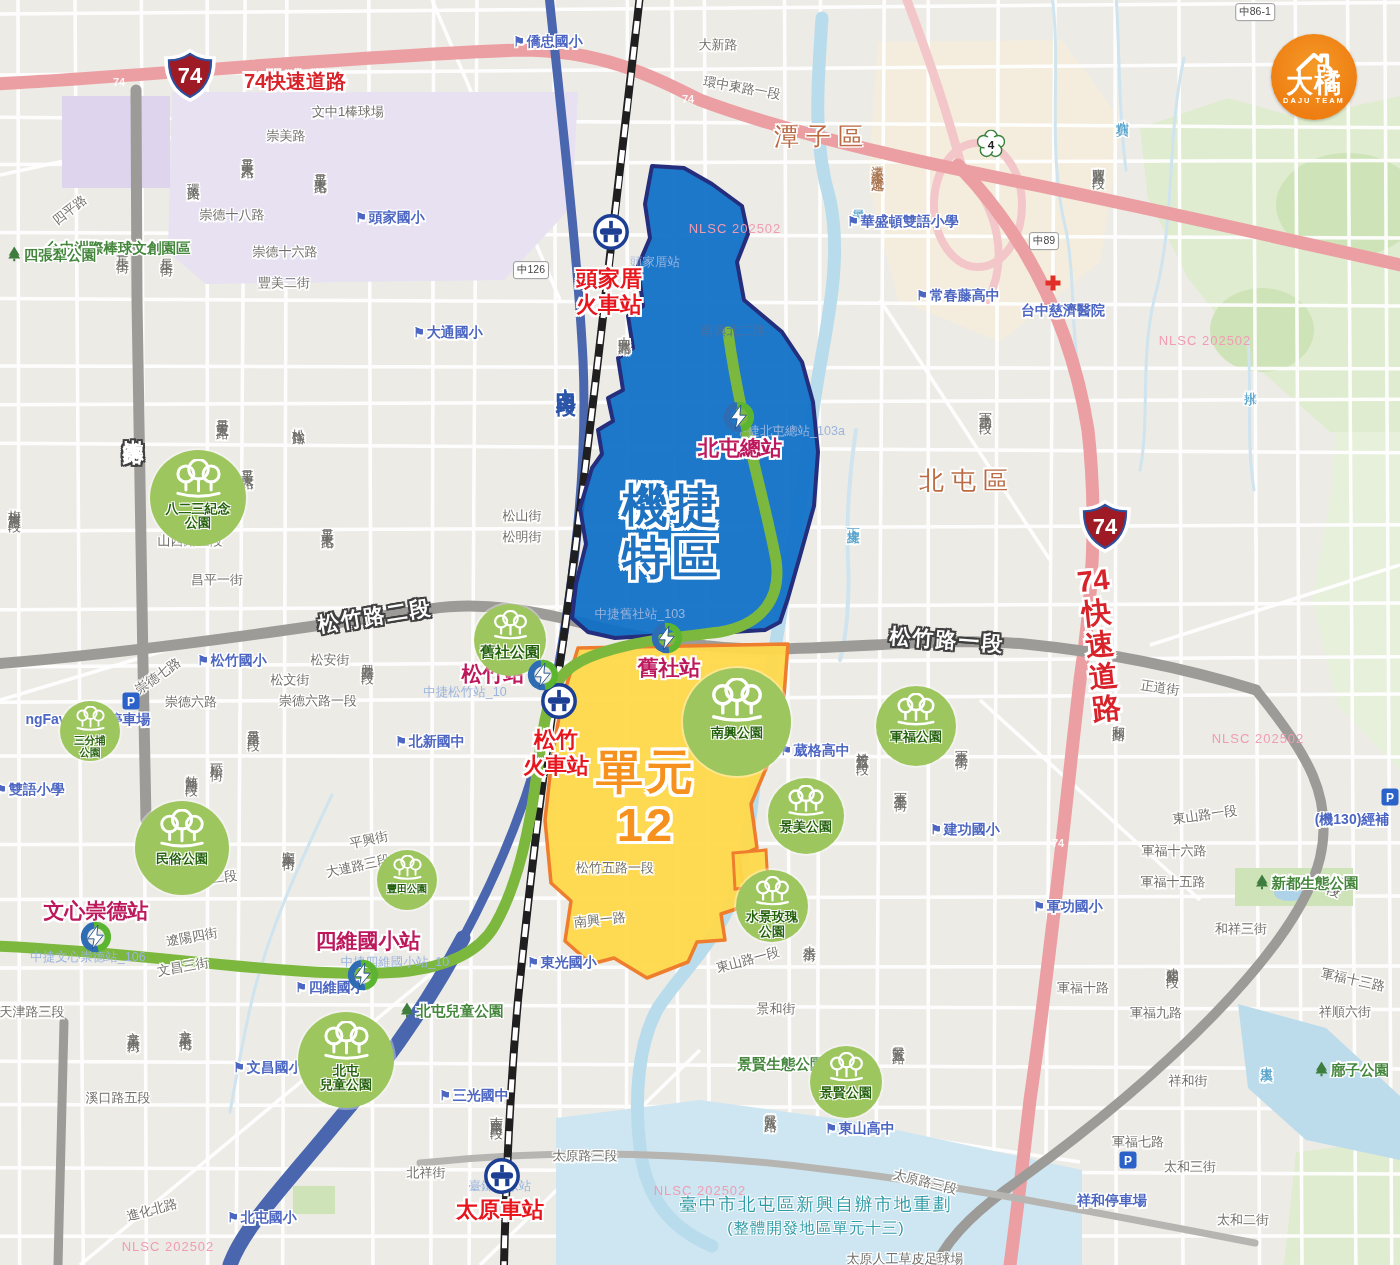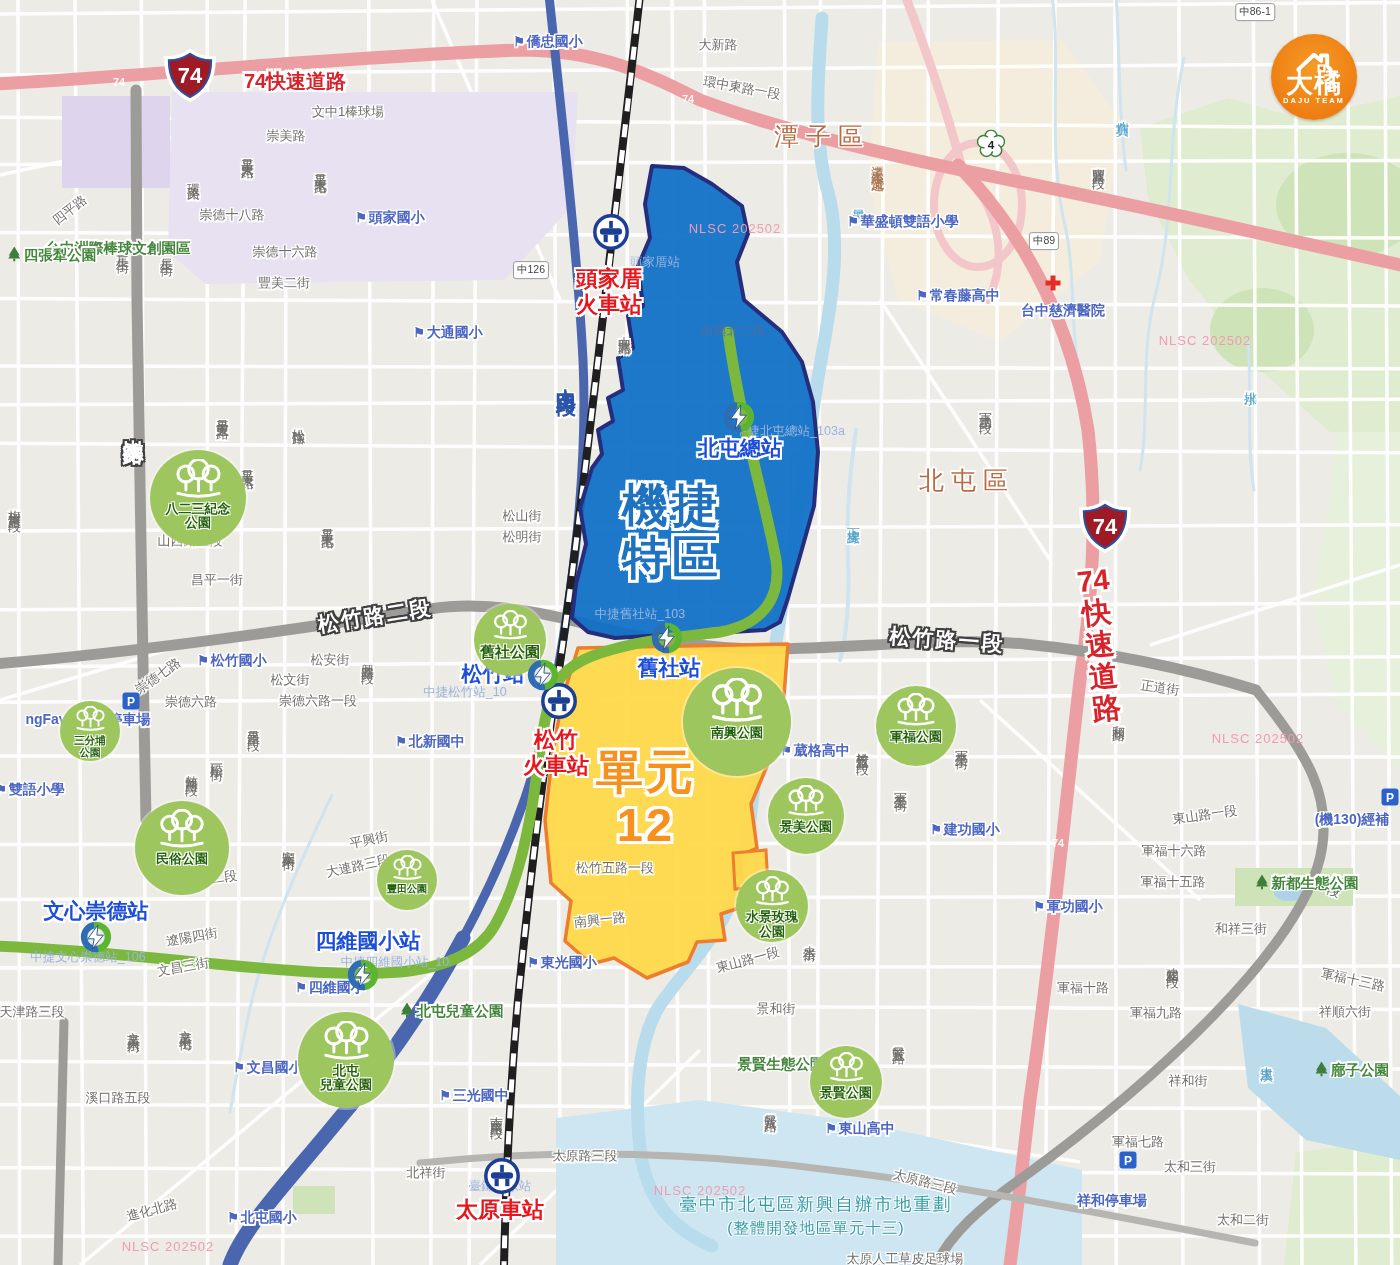--- a/index.html
+++ b/index.html
@@ -15,21 +15,21 @@
   .lb.faint{color:#9ab4dd;font-size:12.5px;text-shadow:none;z-index:11;}
   .lb.brown{color:#a9744f;}
   .lb.inblue{color:#4d6f9e;text-shadow:none;opacity:.9;}
   .lb.wm{color:#f09cb2;font-size:13px;letter-spacing:1px;text-shadow:none;z-index:11;}
   .lb.pink74{color:#fff;font-size:11px;font-weight:bold;opacity:.9;text-shadow:none;}
   .lb.major{font-size:21px;font-weight:bold;color:#fff;letter-spacing:2px;
       text-shadow:-2px -2px 0 #3f3f3f,2px -2px 0 #3f3f3f,-2px 2px 0 #3f3f3f,2px 2px 0 #3f3f3f,-2px 0 0 #3f3f3f,2px 0 0 #3f3f3f,0 -2px 0 #3f3f3f,0 2px 0 #3f3f3f;}
   .lb.blueroad{font-size:20px;font-weight:bold;color:#2b55a8;letter-spacing:2px;}
   .lb.red{color:#e8151d;font-weight:bold;font-size:22px;line-height:1.18;text-align:center;
       text-shadow:-2px -2px 0 #fff,2px -2px 0 #fff,-2px 2px 0 #fff,2px 2px 0 #fff,-2px 0 0 #fff,2px 0 0 #fff,0 -2px 0 #fff,0 2px 0 #fff;}
-  .lb.mrt{color:#1d4ed8;font-weight:bold;font-size:21px;
+  .lb.mrt{color:#be185d;font-weight:bold;font-size:21px;
       text-shadow:-2px -2px 0 #fff,2px -2px 0 #fff,-2px 2px 0 #fff,2px 2px 0 #fff,-2px 0 0 #fff,2px 0 0 #fff,0 -2px 0 #fff,0 2px 0 #fff;}
   .lb.district{color:#bb6b44;font-size:25px;letter-spacing:7px;}
   .flag{color:#4c66c2;font-size:13px;margin-right:2px;}
   .park{position:absolute;border-radius:50%;background:#9dc75e;z-index:20;display:flex;flex-direction:column;align-items:center;justify-content:flex-start;box-shadow:0 0 0 2px rgba(255,255,255,.35);}
   .park .pk-label{color:#24610d;font-weight:bold;text-align:center;line-height:1.12;
       text-shadow:-1px -1px 0 #fff,1px -1px 0 #fff,-1px 1px 0 #fff,1px 1px 0 #fff;}
   .st-icon{position:absolute;transform:translate(-50%,-50%);z-index:30;}
   .zone-label{position:absolute;z-index:25;display:flex;flex-direction:column;align-items:center;font-weight:800;line-height:1.12;transform:translate(-50%,-50%);}
   .zone-label span{display:block;text-align:center;}
   #zl-jiejie{left:672px;top:532px;color:#1e72c0;font-size:46px;letter-spacing:4px;

